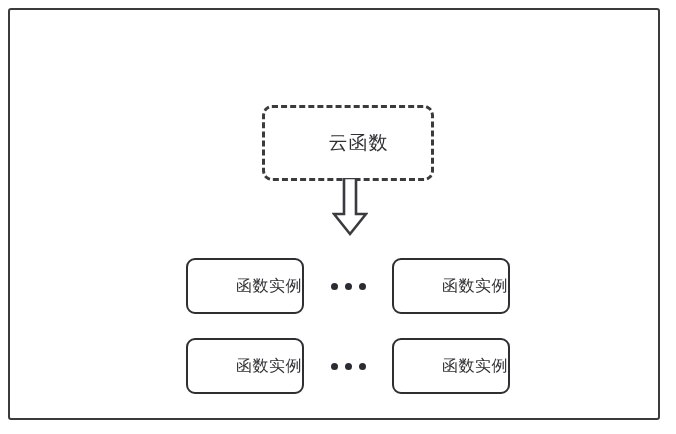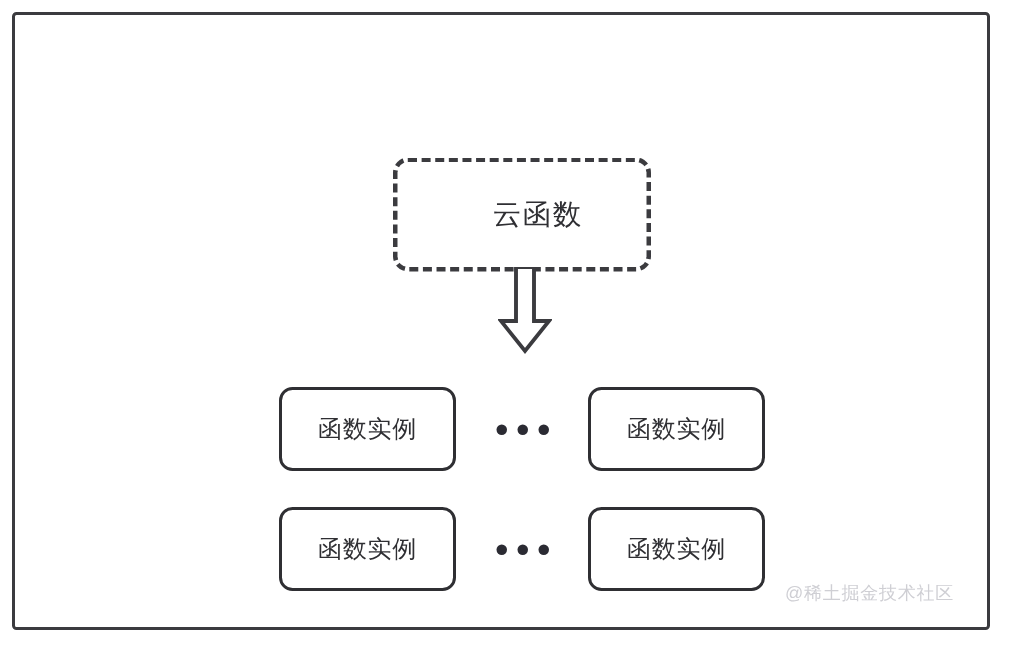--- a/index.html
+++ b/index.html
@@ -101,21 +101,21 @@
   }
   .instance-box {
     width: 118px;
     height: 56px;
     box-sizing: border-box;
     border: 2.5px solid #2f2f33;
     border-radius: 9px;
     background: #ffffff;
     display: flex;
     align-items: center;
-    justify-content: center;
+    justify-content: flex-end;
   }
   .instance-label {
     font-size: 16px;
     color: #2f2f33;
     letter-spacing: 0.5px;
   }
   .ellipsis {
     display: flex;
     align-items: center;
     gap: 7px;
@@ -181,16 +181,15 @@
           <span class="dot"></span>
           <span class="dot"></span>
         </div>
         <div class="instance-box">
           <span class="instance-label">函数实例</span>
         </div>
       </div>
 
     </div>
 
-    <div class="watermark">@稀土掘金技术社区</div>
 
   </div>
 </div>
 
 </body></html>

